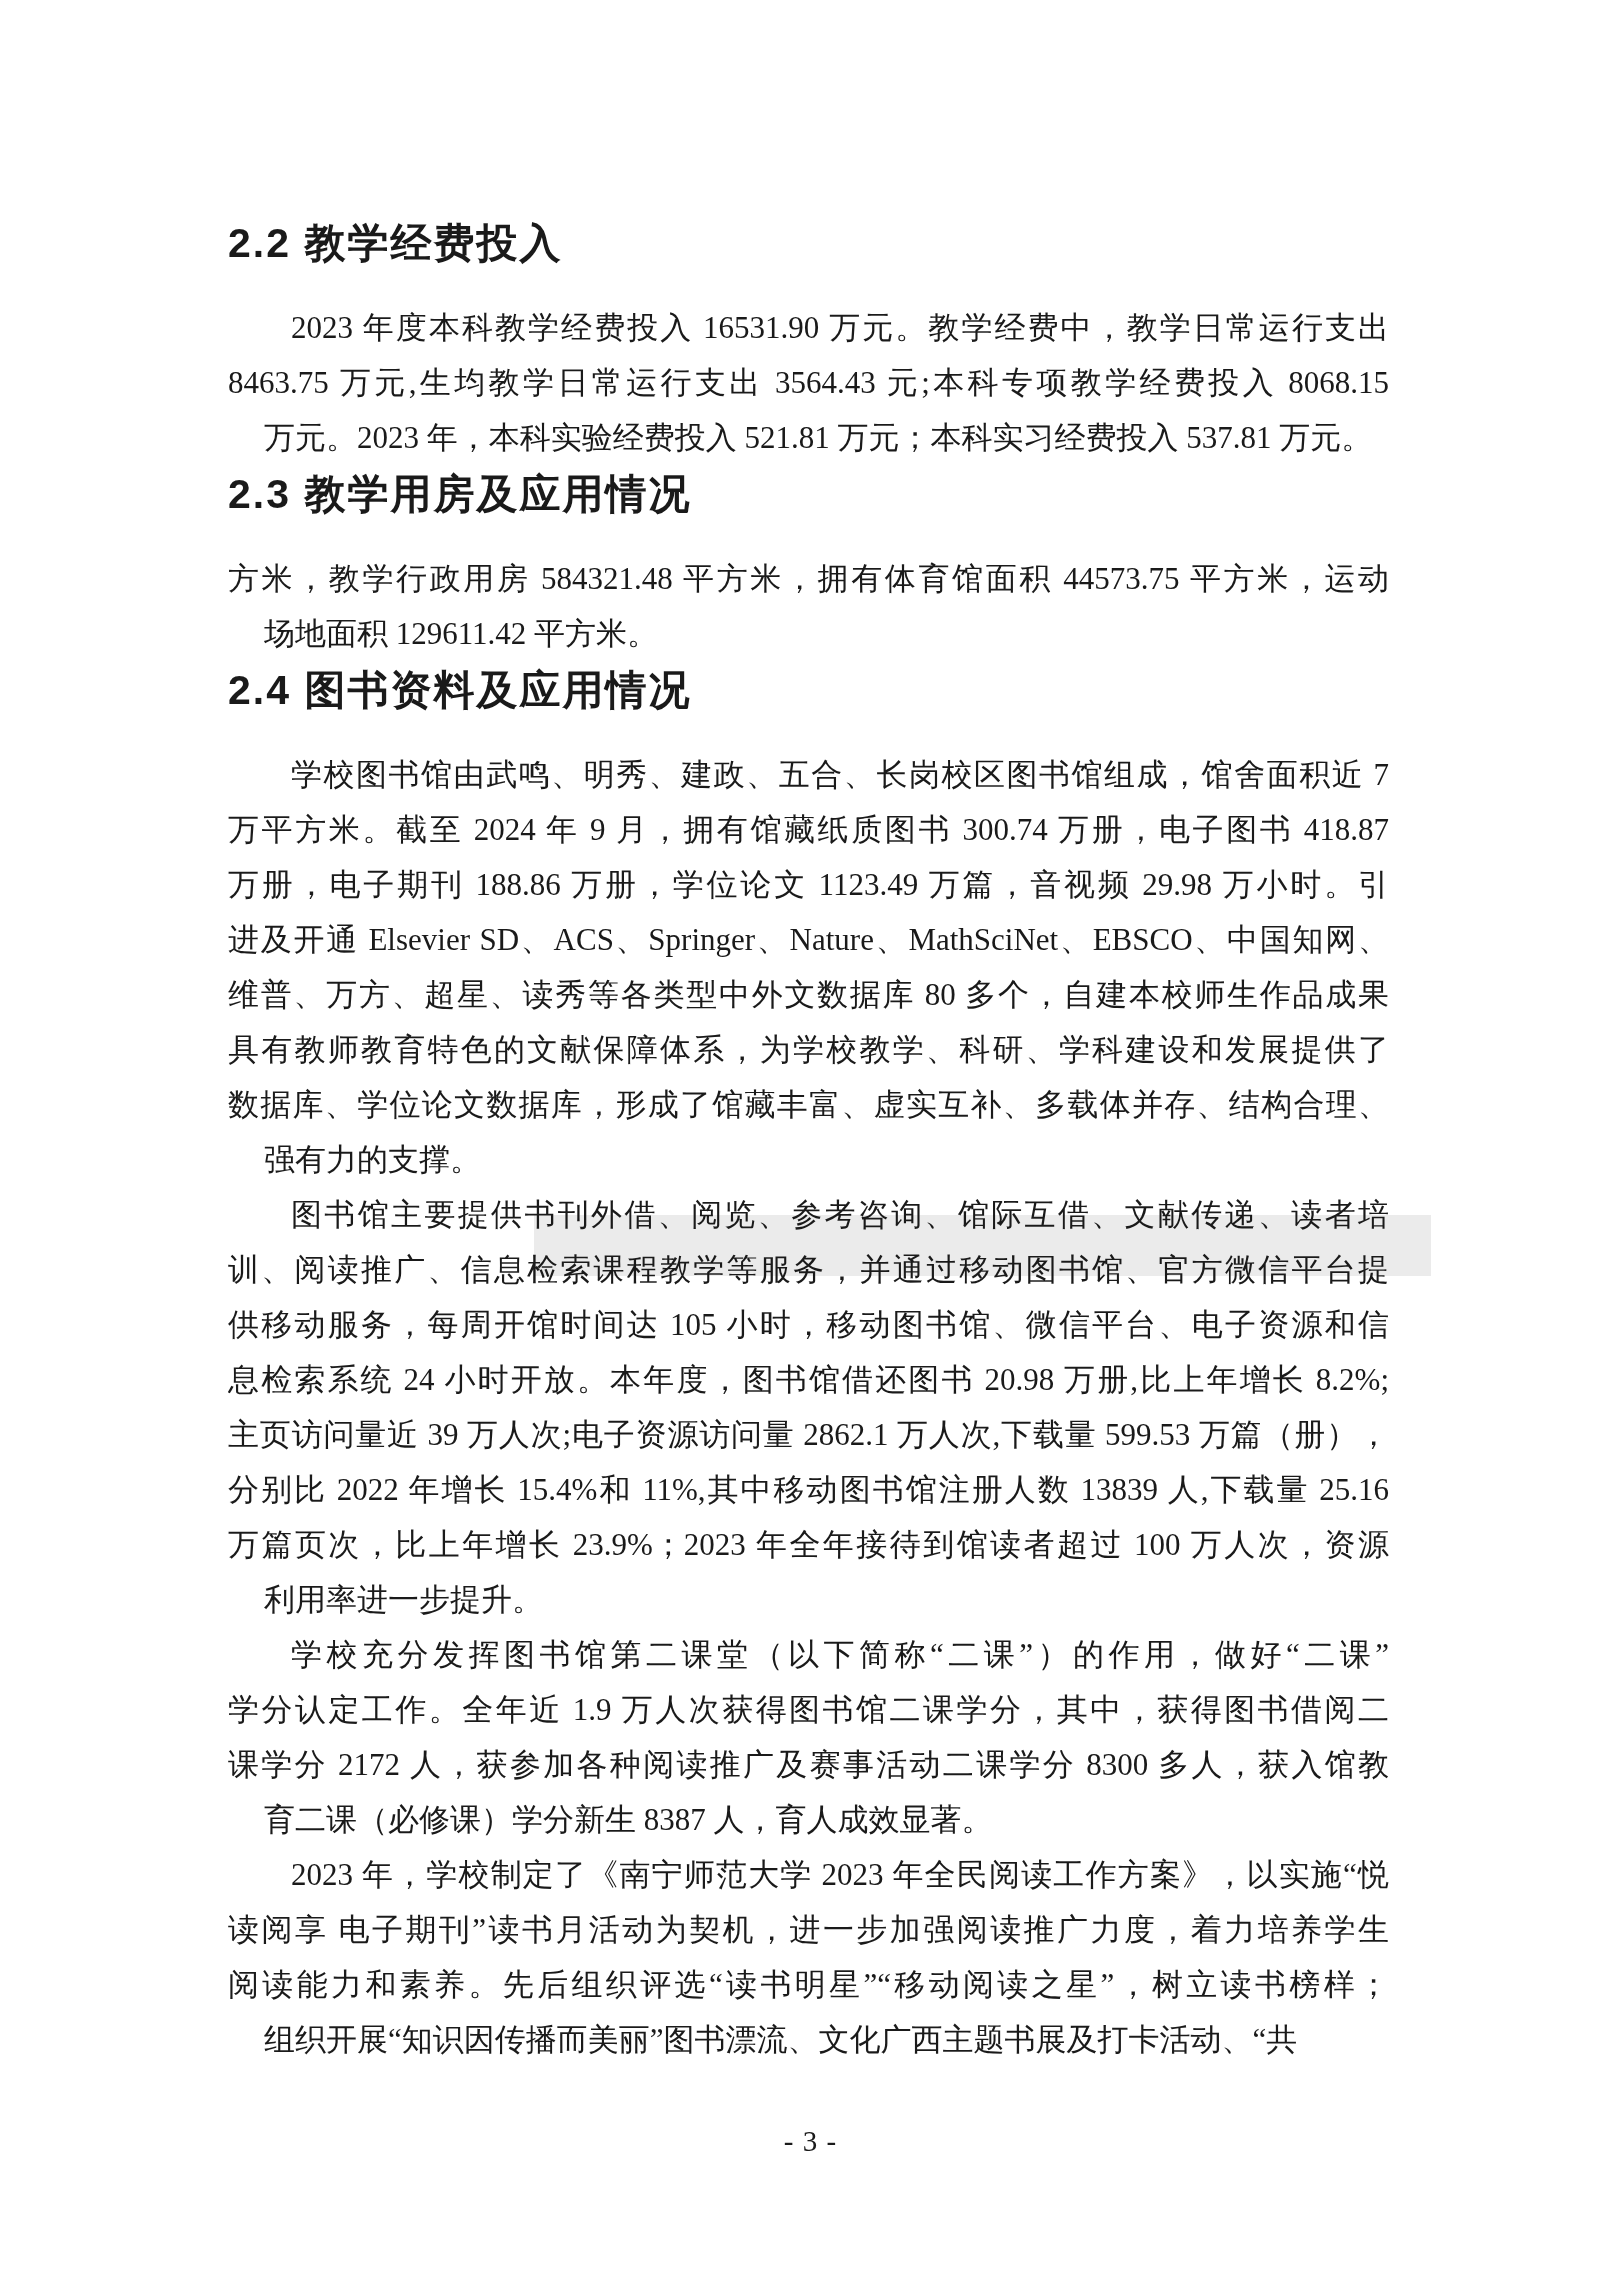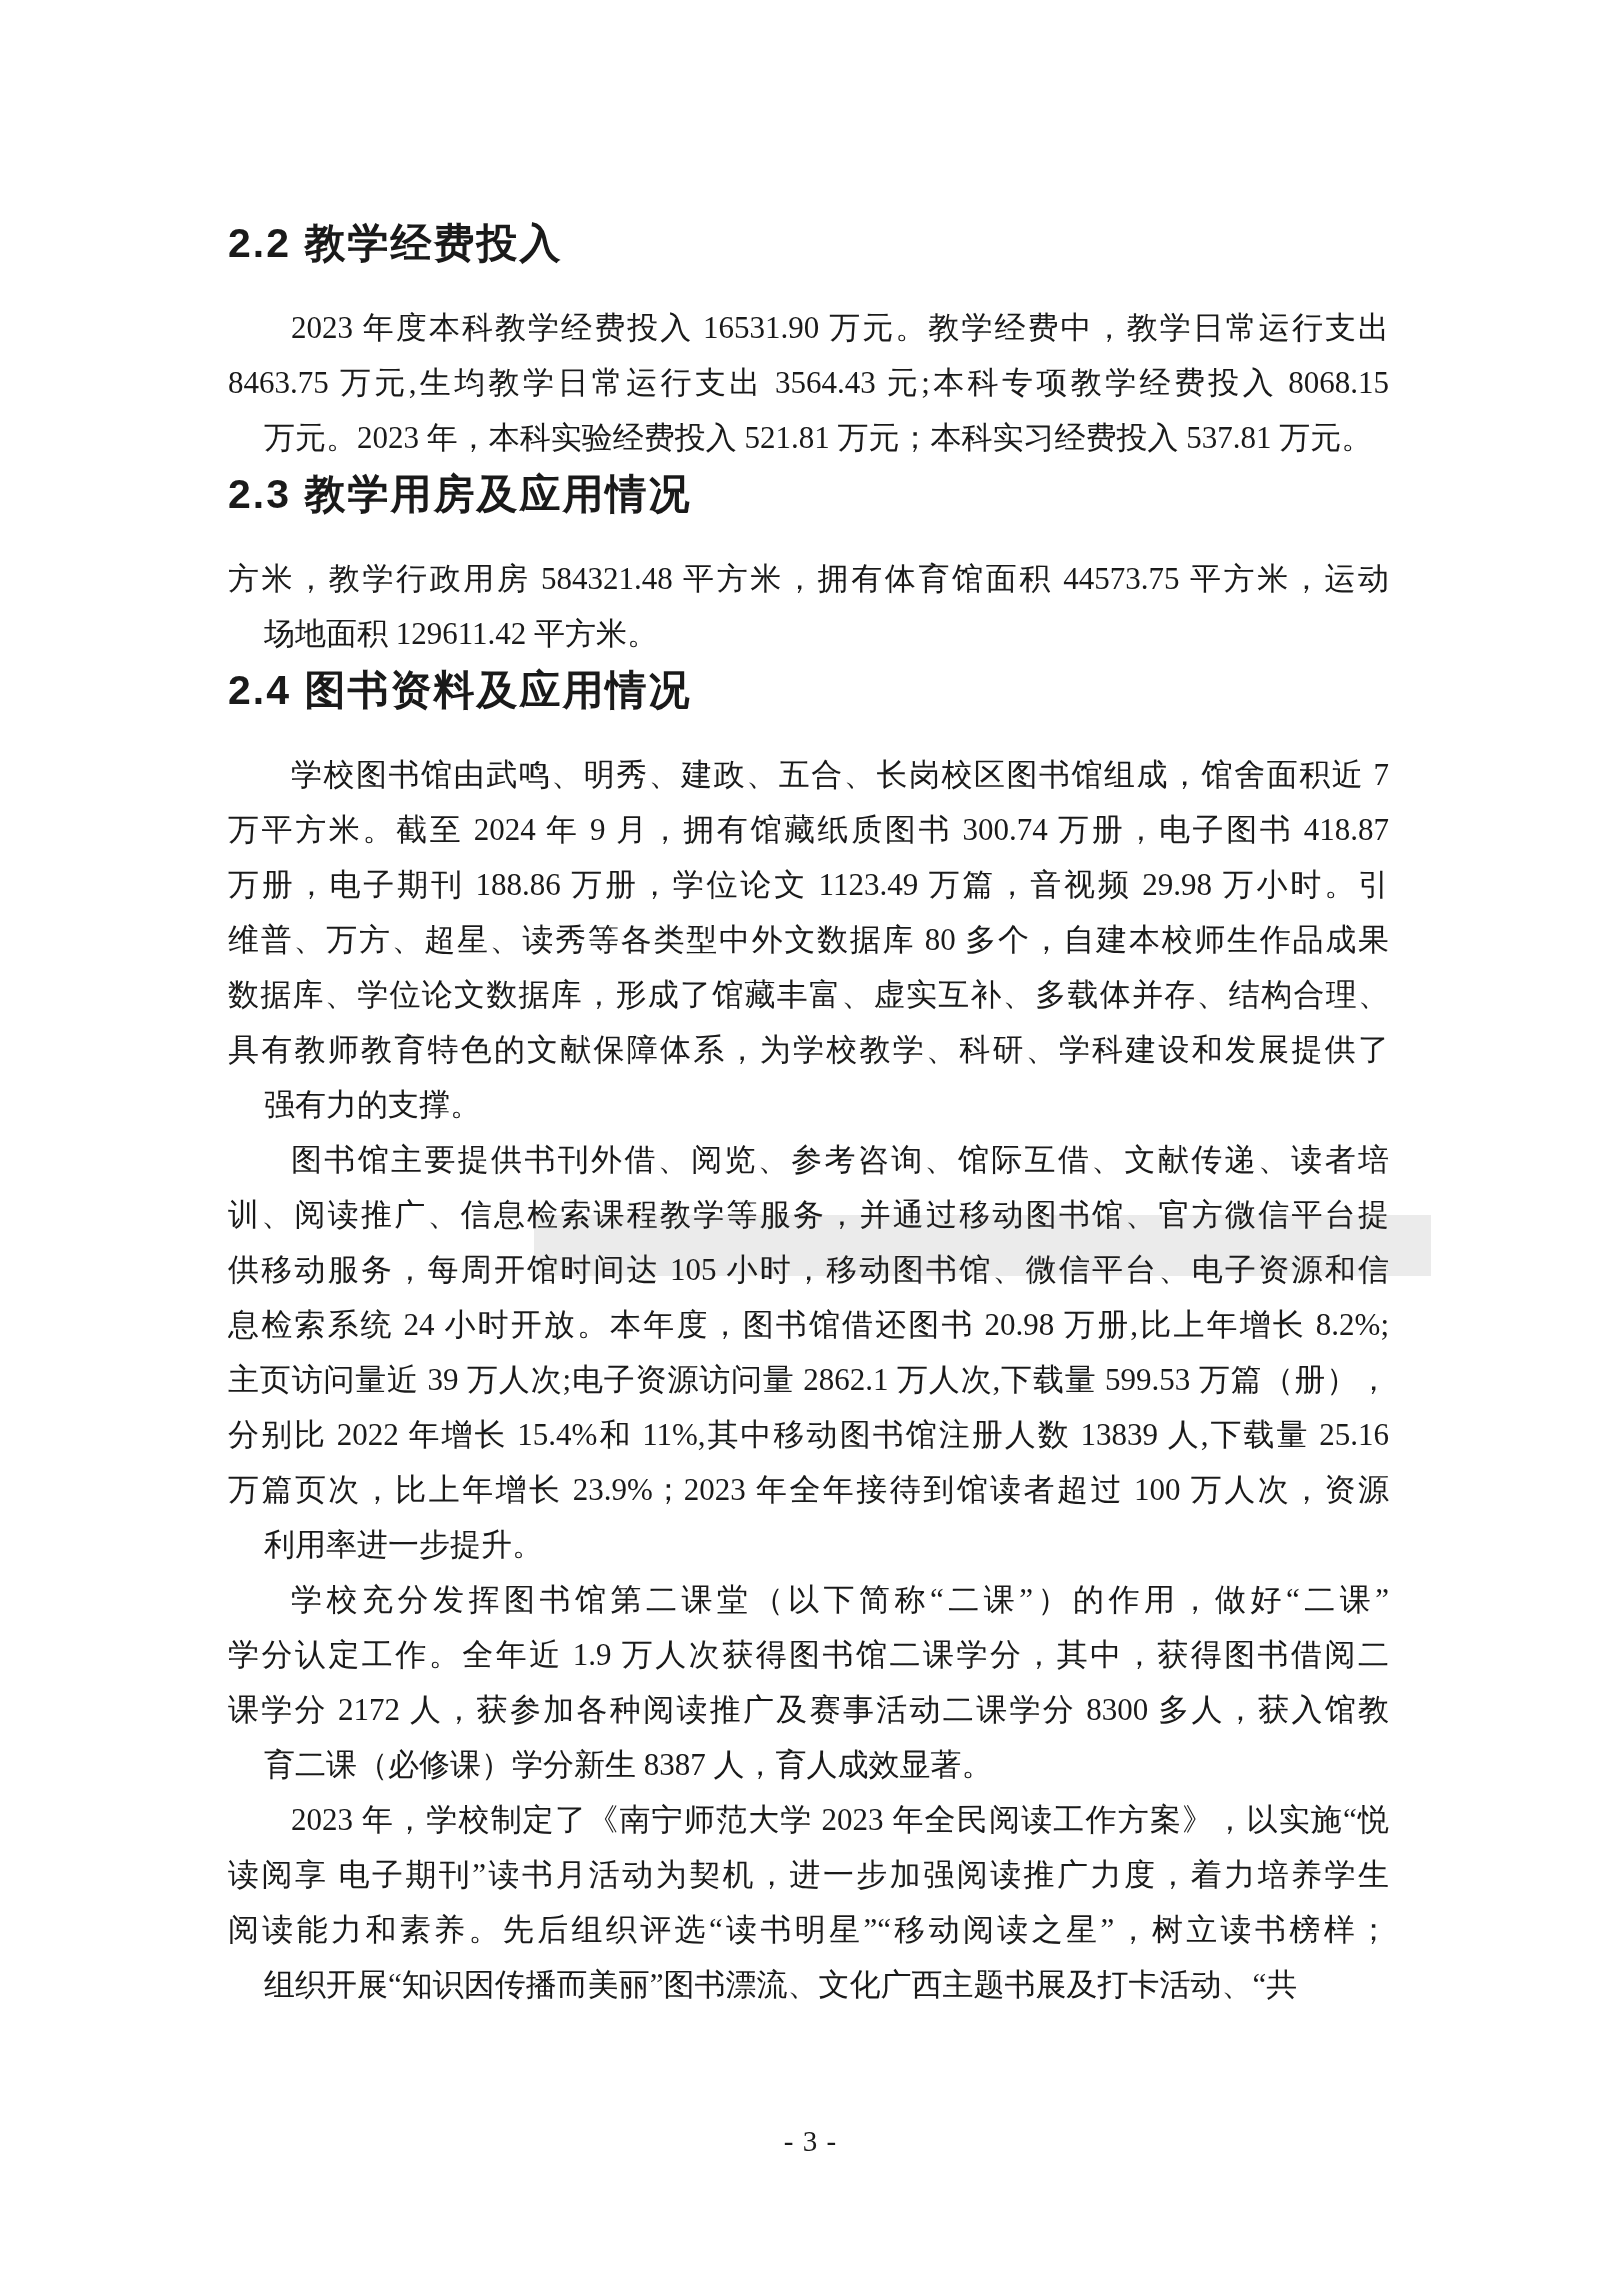--- a/index.html
+++ b/index.html
@@ -69,23 +69,24 @@
       <h2 class="heading">2.3 教学用房及应用情况</h2>
       <div class="para">
         <div class="line">方米，教学行政用房 584321.48 平方米，拥有体育馆面积 44573.75 平方米，运动</div>
         <div class="line last">场地面积 129611.42 平方米。</div>
       </div>
       <h2 class="heading">2.4 图书资料及应用情况</h2>
       <div class="para">
         <div class="line first">学校图书馆由武鸣、明秀、建政、五合、长岗校区图书馆组成，馆舍面积近 7</div>
         <div class="line">万平方米。截至 2024 年 9 月，拥有馆藏纸质图书 300.74 万册，电子图书 418.87</div>
         <div class="line">万册，电子期刊 188.86 万册，学位论文 1123.49 万篇，音视频 29.98 万小时。引</div>
+        <div class="line">进及开通 Elsevier SD、ACS、Springer、Nature、MathSciNet、EBSCO、中国知网、</div>
         <div class="line">维普、万方、超星、读秀等各类型中外文数据库 80 多个，自建本校师生作品成果</div>
+        <div class="line">具有教师教育特色的文献保障体系，为学校教学、科研、学科建设和发展提供了</div>
         <div class="line">数据库、学位论文数据库，形成了馆藏丰富、虚实互补、多载体并存、结构合理、</div>
-        <div class="line">具有教师教育特色的文献保障体系，为学校教学、科研、学科建设和发展提供了</div>
         <div class="line last">强有力的支撑。</div>
       </div>
       <div class="para">
         <div class="line first">图书馆主要提供书刊外借、阅览、参考咨询、馆际互借、文献传递、读者培</div>
         <div class="line">训、阅读推广、信息检索课程教学等服务，并通过移动图书馆、官方微信平台提</div>
         <div class="line">供移动服务，每周开馆时间达 105 小时，移动图书馆、微信平台、电子资源和信</div>
         <div class="line">息检索系统 24 小时开放。本年度，图书馆借还图书 20.98 万册,比上年增长 8.2%;</div>
         <div class="line">主页访问量近 39 万人次;电子资源访问量 2862.1 万人次,下载量 599.53 万篇（册），</div>
         <div class="line">分别比 2022 年增长 15.4%和 11%,其中移动图书馆注册人数 13839 人,下载量 25.16</div>
         <div class="line">万篇页次，比上年增长 23.9%；2023 年全年接待到馆读者超过 100 万人次，资源</div>

